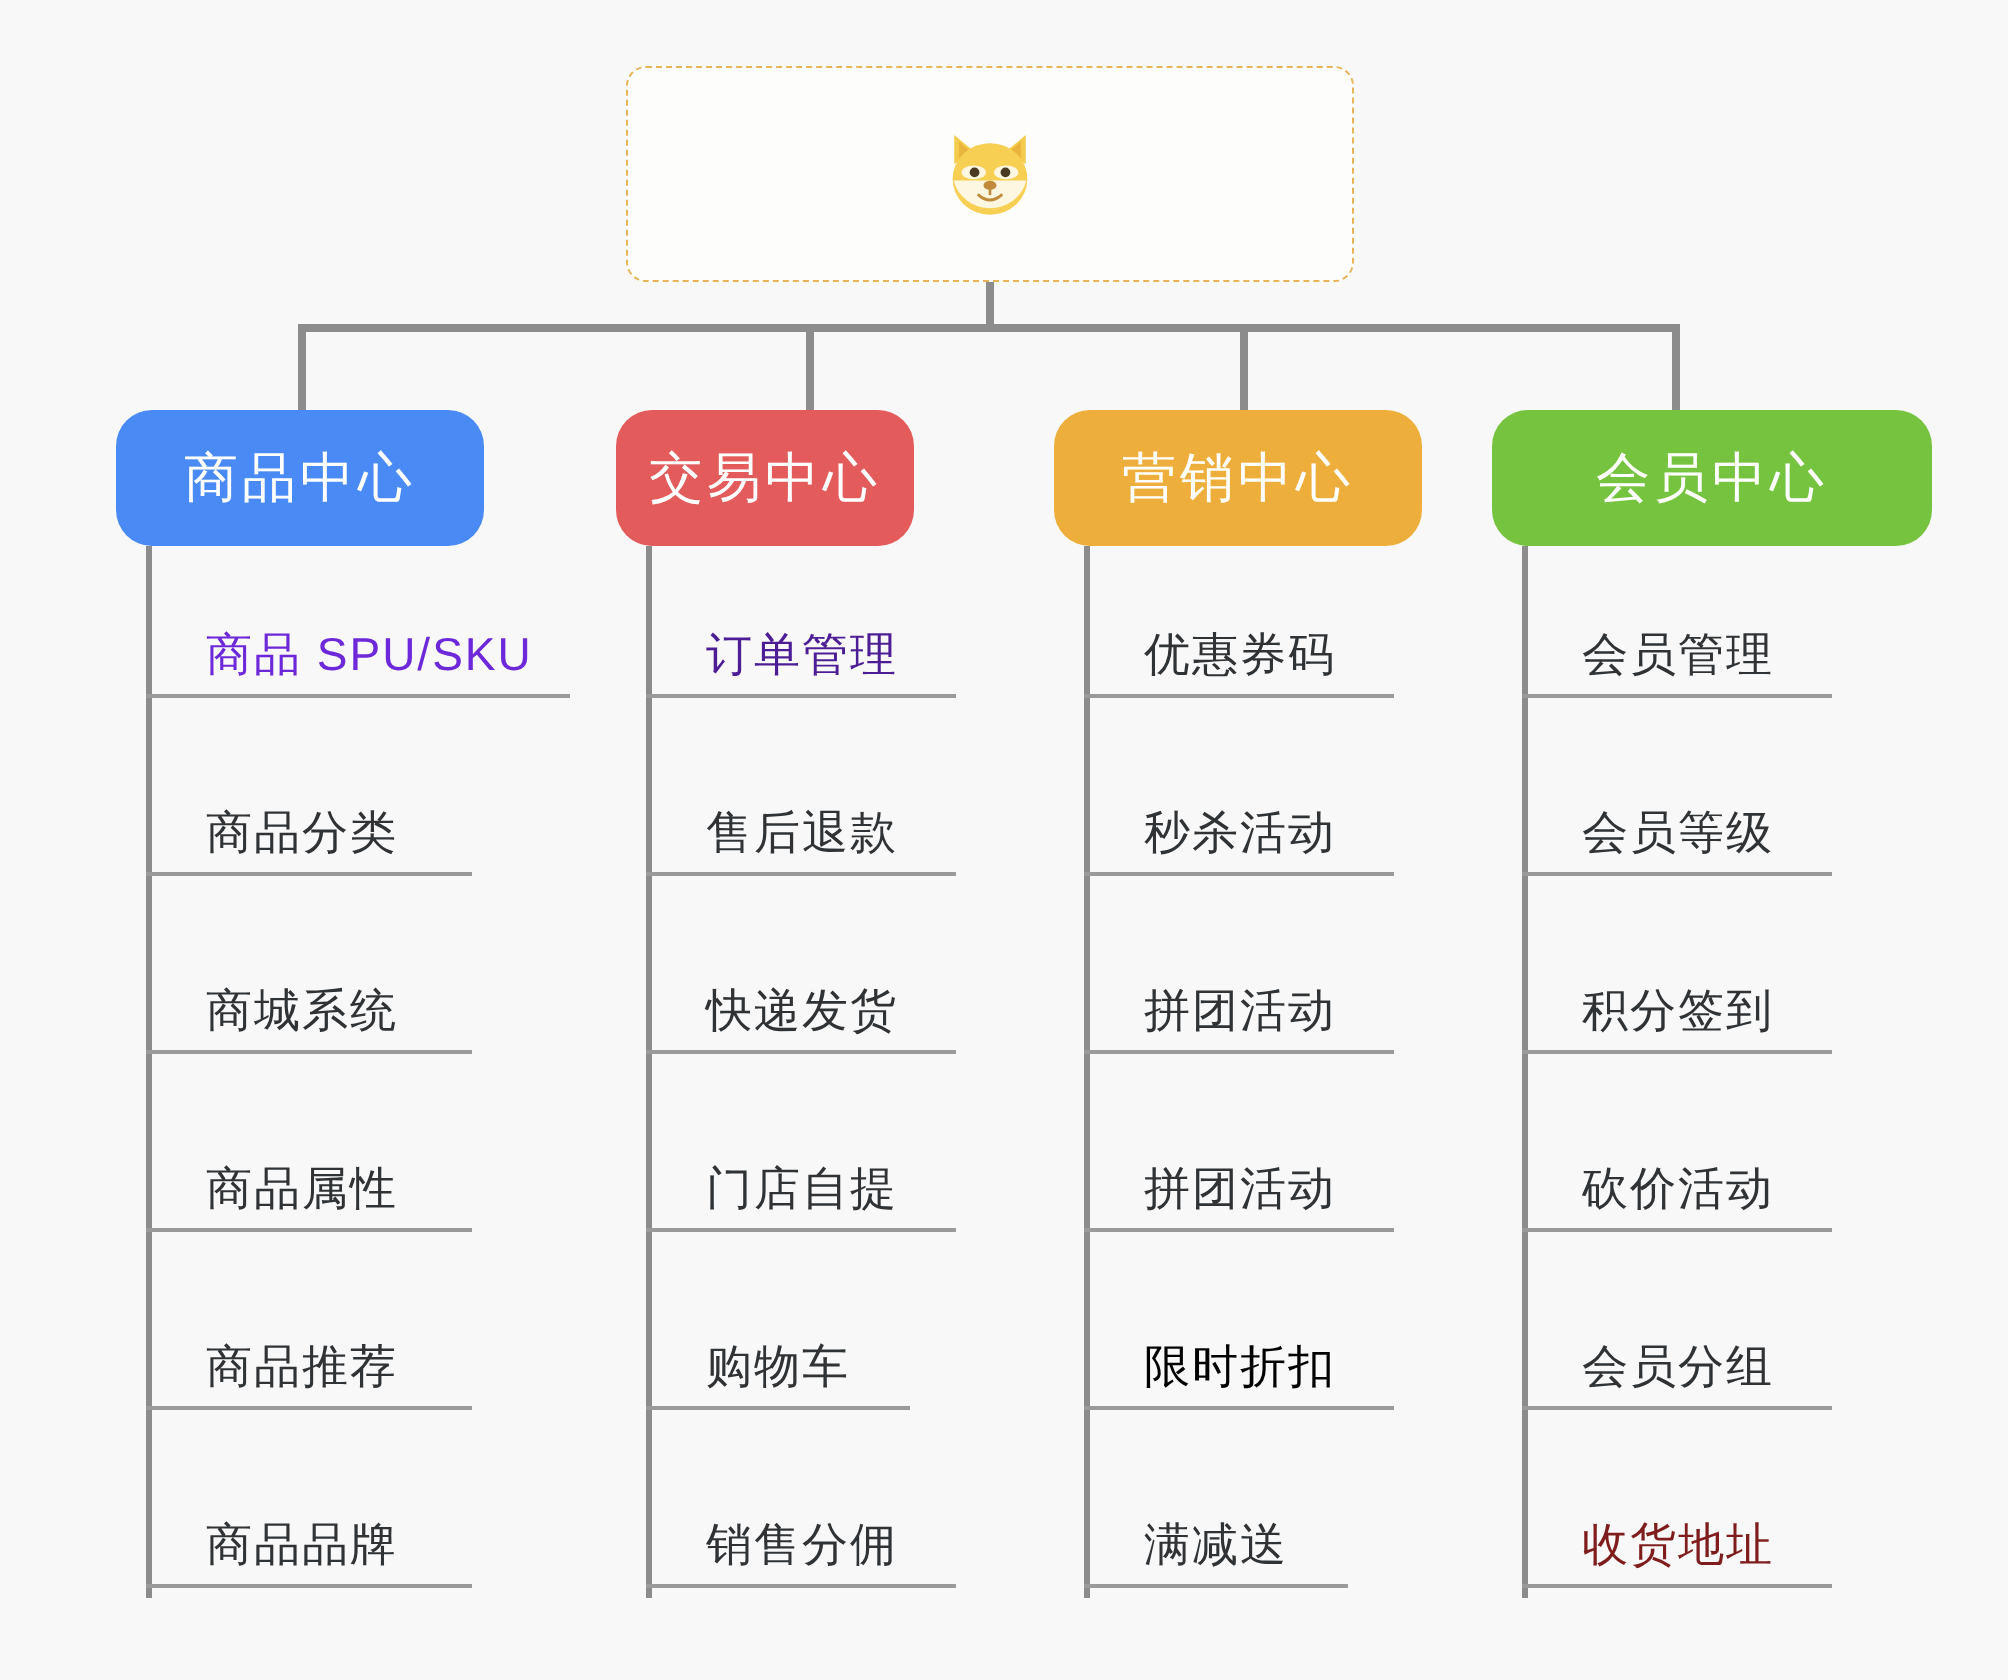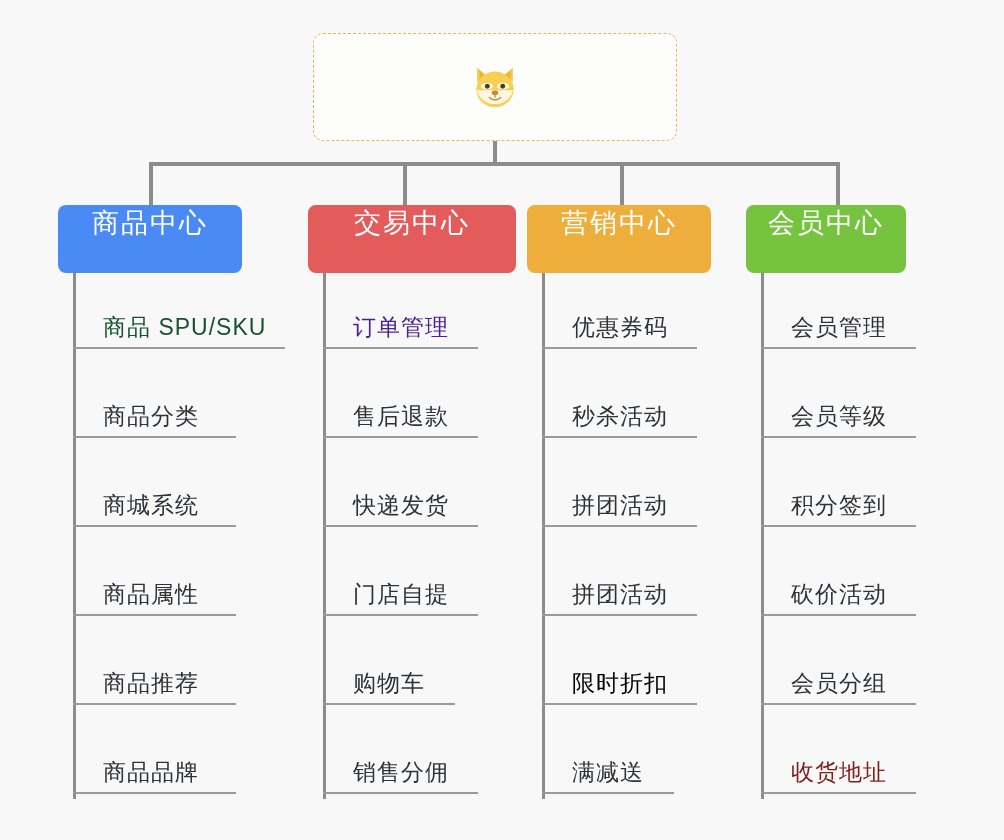--- a/index.html
+++ b/index.html
@@ -62,22 +62,23 @@
   
   .branch {
     position: absolute;
     top: 205px;
   }
   .branch-head {
     position: absolute;
     top: 0;
     left: 0;
     height: 68px;
-    border-radius: 8px;
+    border-radius: 18px;
     display: flex;
+    align-items: center;
     justify-content: center;
     color: #ffffff;
     font-size: 27px;
     letter-spacing: 2px;
     box-sizing: border-box;
   }
 
   
   .spine {
     position: absolute;
@@ -138,21 +139,21 @@
   <div class="conn conn-v" style="left: 403px; top: 162px; height: 45px; background: rgb(140, 140, 140);"></div>
   <div class="conn conn-v" style="left: 620px; top: 162px; height: 45px; background: rgb(140, 140, 140);"></div>
   <div class="conn conn-v" style="left: 836px; top: 162px; height: 45px; background: rgb(140, 140, 140);"></div>
 
   <div class="branch" style="left:58px; width:250px;">
     <div class="branch-head" style="width: 184px; background: rgb(74, 138, 244);">
       <span>商品中心</span>
     </div>
     <div class="spine" style="left: 15px; top: 68px; height: 526px; background: rgb(140, 140, 140);"></div>
     <div class="leaf" style="left:15px; top:144px; width:212px;">
-      <span class="leaf-label" style="color: #14532d;">商品 SPU/SKU</span>
+      <span class="leaf-label" style="color: #6d28d9;">商品 SPU/SKU</span>
       <span class="leaf-rule" style="width: 212px; background: rgb(154, 154, 154);"></span>
     </div>
     <div class="leaf" style="left:15px; top:233px; width:163px;">
       <span class="leaf-label" style="color: rgb(47, 51, 54);">商品分类</span>
       <span class="leaf-rule" style="width: 163px; background: rgb(154, 154, 154);"></span>
     </div>
     <div class="leaf" style="left:15px; top:322px; width:163px;">
       <span class="leaf-label" style="color: rgb(47, 51, 54);">商城系统</span>
       <span class="leaf-rule" style="width: 163px; background: rgb(154, 154, 154);"></span>
     </div>
@@ -164,21 +165,21 @@
       <span class="leaf-label" style="color: rgb(47, 51, 54);">商品推荐</span>
       <span class="leaf-rule" style="width: 163px; background: rgb(154, 154, 154);"></span>
     </div>
     <div class="leaf" style="left:15px; top:589px; width:163px;">
       <span class="leaf-label" style="color: rgb(47, 51, 54);">商品品牌</span>
       <span class="leaf-rule" style="width: 163px; background: rgb(154, 154, 154);"></span>
     </div>
   </div>
 
   <div class="branch" style="left:308px; width:230px;">
-    <div class="branch-head" style="width: 208px; background: rgb(227, 91, 91);">
+    <div class="branch-head" style="width: 149px; background: rgb(227, 91, 91);">
       <span>交易中心</span>
     </div>
     <div class="spine" style="left: 15px; top: 68px; height: 526px; background: rgb(140, 140, 140);"></div>
     <div class="leaf" style="left:15px; top:144px; width:155px;">
       <span class="leaf-label" style="color: #4c1d95;">订单管理</span>
       <span class="leaf-rule" style="width: 155px; background: rgb(154, 154, 154);"></span>
     </div>
     <div class="leaf" style="left:15px; top:233px; width:155px;">
       <span class="leaf-label" style="color: rgb(47, 51, 54);">售后退款</span>
       <span class="leaf-rule" style="width: 155px; background: rgb(154, 154, 154);"></span>
@@ -226,21 +227,21 @@
       <span class="leaf-label" style="color: #000000;">限时折扣</span>
       <span class="leaf-rule" style="width: 155px; background: rgb(154, 154, 154);"></span>
     </div>
     <div class="leaf" style="left:15px; top:589px; width:132px;">
       <span class="leaf-label" style="color: rgb(47, 51, 54);">满减送</span>
       <span class="leaf-rule" style="width: 132px; background: rgb(154, 154, 154);"></span>
     </div>
   </div>
 
   <div class="branch" style="left:746px; width:230px;">
-    <div class="branch-head" style="width: 160px; background: rgb(118, 195, 63);">
+    <div class="branch-head" style="width: 220px; background: rgb(118, 195, 63);">
       <span>会员中心</span>
     </div>
     <div class="spine" style="left: 15px; top: 68px; height: 526px; background: rgb(140, 140, 140);"></div>
     <div class="leaf" style="left:15px; top:144px; width:155px;">
       <span class="leaf-label" style="color: rgb(47, 51, 54);">会员管理</span>
       <span class="leaf-rule" style="width: 155px; background: rgb(154, 154, 154);"></span>
     </div>
     <div class="leaf" style="left:15px; top:233px; width:155px;">
       <span class="leaf-label" style="color: rgb(47, 51, 54); font-family: Liberation Serif, serif;">会员等级</span>
       <span class="leaf-rule" style="width: 155px; background: rgb(154, 154, 154);"></span>

